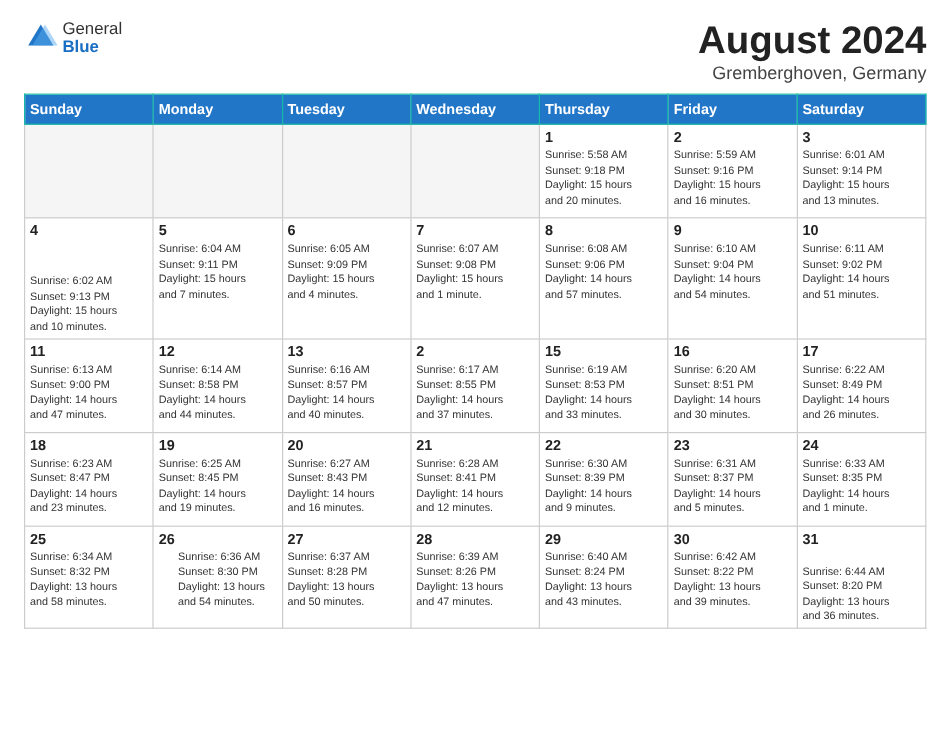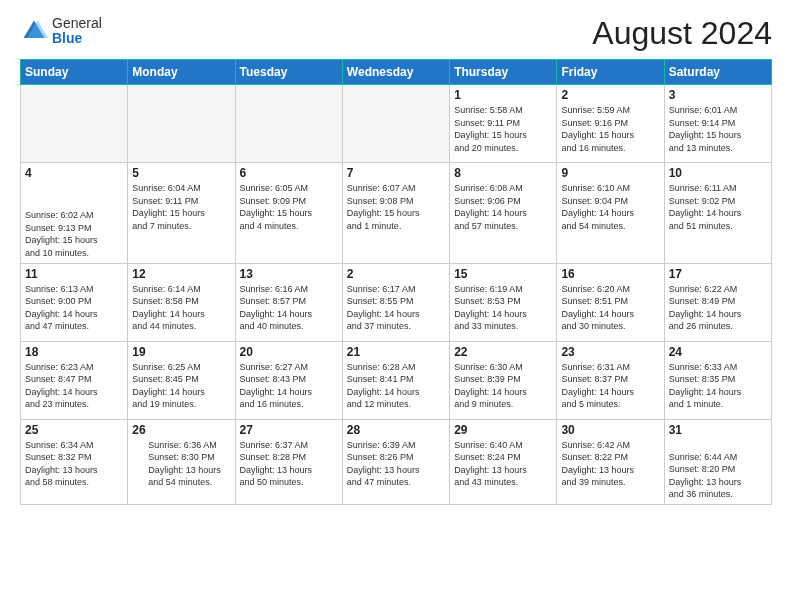--- a/index.html
+++ b/index.html
@@ -45,21 +45,21 @@
     }
     .logo-icon {
       width: 28px;
       height: 28px;
     }
     .title-block {
       text-align: right;
     }
     .month-title {
       font-size: 32px;
-      font-weight: normal;
+      font-weight: bold;
       color: #222;
       line-height: 1.1;
     }
     .location-title {
       font-size: 15px;
       color: #444;
       margin-top: 2px;
     }
     .calendar {
       flex: 1;
@@ -112,20 +112,21 @@
         <polygon points="16,4 28,24 4,24" fill="#2176c7"></polygon>
         <polygon points="20,4 32,24 8,24" fill="#5aabf0" opacity="0.5"></polygon>
       </svg>
       <div class="logo-text">
         <span class="logo-general">General</span>
         <span class="logo-blue">Blue</span>
       </div>
     </div>
     <div class="title-block">
       <div class="month-title">August 2024</div>
+      <div class="location-title">Gremberghoven, Germany</div>
     </div>
   </div>
 
   <table class="calendar">
     <thead>
       <tr>
         <th>Sunday</th>
         <th>Monday</th>
         <th>Tuesday</th>
         <th>Wednesday</th>
@@ -136,21 +137,21 @@
     </thead>
     <tbody id="calendar-body">
     <tr>
           <td class="empty"></td>
           <td class="empty"></td>
           <td class="empty"></td>
           <td class="empty"></td>
           <td>
             <span class="day-number">1</span>
             <div class="day-info" style="white-space: pre-line;">Sunrise: 5:58 AM
-Sunset: 9:11 PM
+Sunset: 9:18 PM
 Daylight: 15 hours
 and 20 minutes.</div>
           </td>
           <td>
             <span class="day-number">2</span>
             <div class="day-info" style="white-space: pre-line;">Sunrise: 5:59 AM
 Sunset: 9:16 PM
 Daylight: 15 hours
 and 16 minutes.</div>
           </td>

